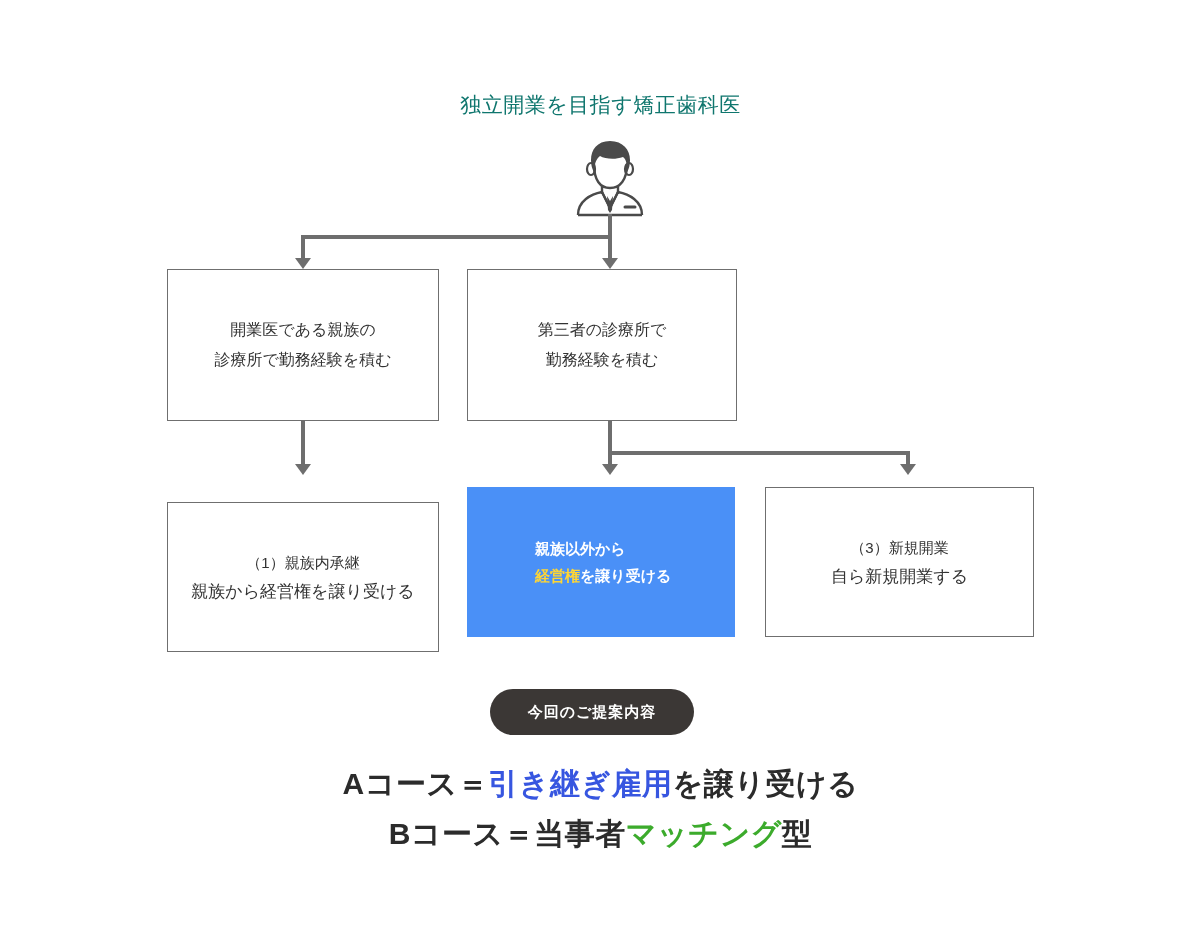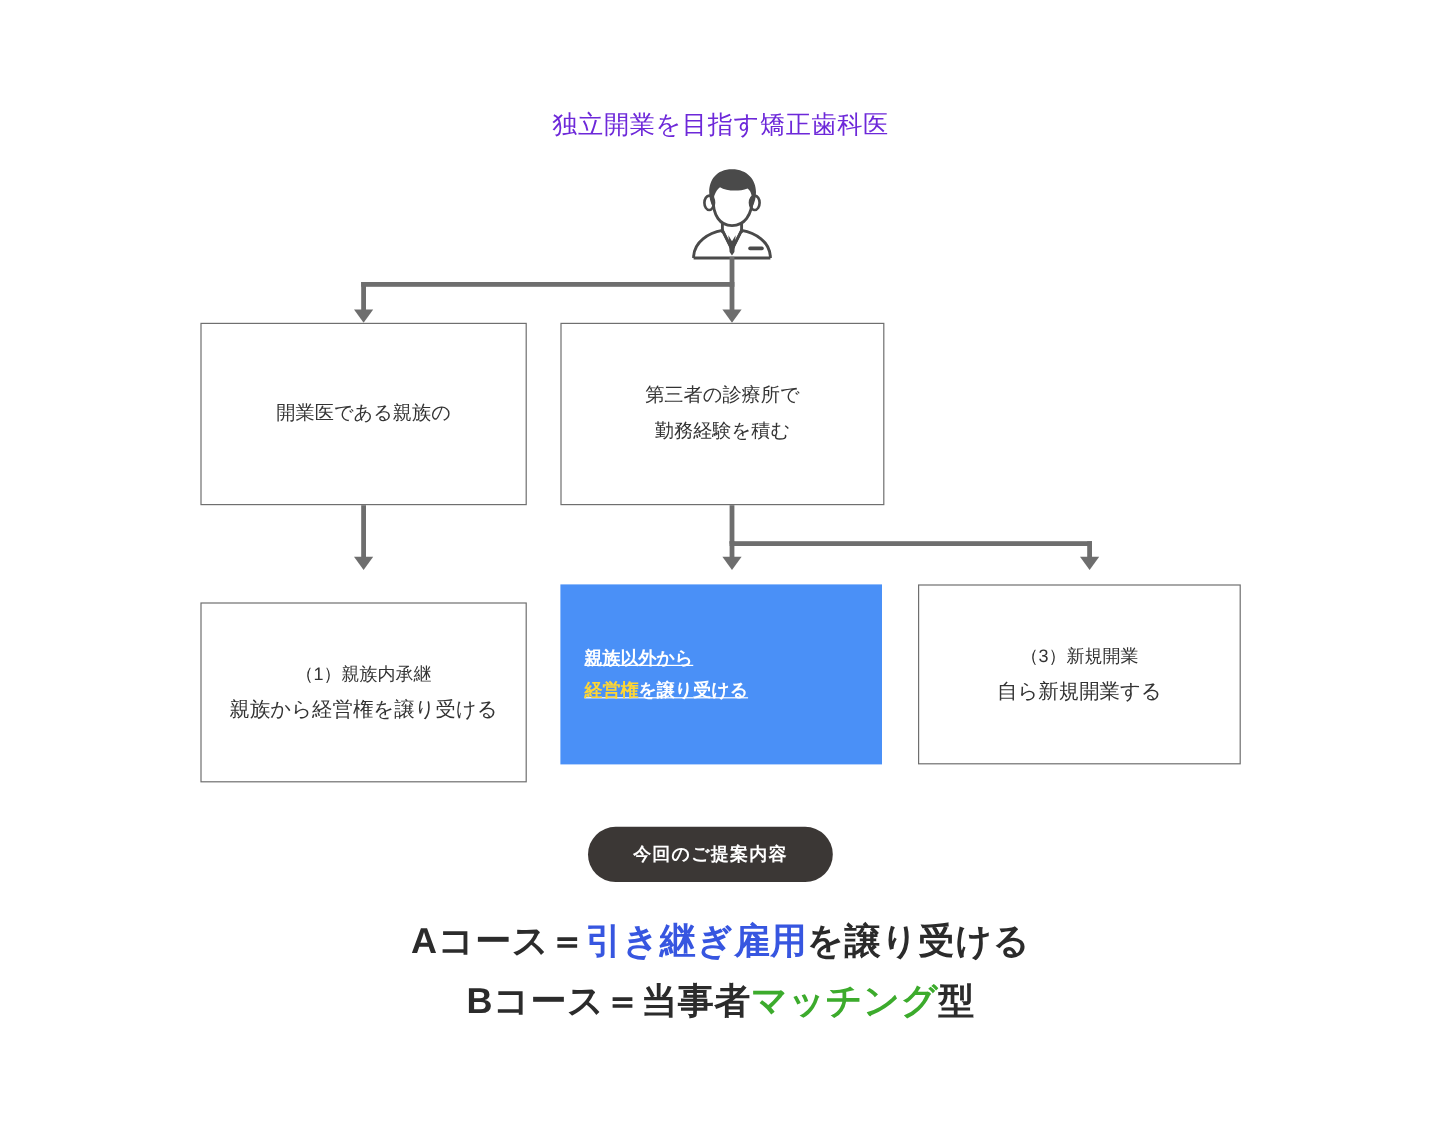--- a/index.html
+++ b/index.html
@@ -24,21 +24,21 @@
 
   
   .title {
     position: absolute;
     left: 0;
     top: 91px;
     width: 1201px;
     text-align: center;
     font-size: 21px;
     line-height: 28px;
-    color: #6d28d9;
+    color: #0f766e;
     letter-spacing: 0.5px;
   }
 
   
   .person-icon {
     position: absolute;
     left: 571px;
     top: 138px;
     width: 78px;
     height: 80px;
@@ -108,23 +108,22 @@
     font-size: 15px;
     line-height: 27px;
     font-weight: bold;
     color: #ffffff;
     white-space: nowrap;
     width: 100%;
     text-align: center;
   }
   .box-l2-2 .bline-left {
     text-align: left;
-    padding-left: 20px;
+    padding-left: 68px;
     box-sizing: border-box;
-    text-decoration: underline;
   }
   .hl-yellow { color: #ffd633; }
 
   
   .pill {
     position: absolute;
     left: 490px;
     top: 689px;
     width: 204px;
     height: 46px;
@@ -191,20 +190,21 @@
   <div class="conn conn-h" style="left:301px; top:235px; width:309px;"></div>
 
   <div class="conn conn-v" style="left:301px; top:235px; height:26px;"></div>
   <div class="arrowhead" style="left:295px; top:258px;"></div>
 
   <div class="conn conn-v" style="left:608px; top:235px; height:26px;"></div>
   <div class="arrowhead" style="left:602px; top:258px;"></div>
 
   <div class="box box-l1-left">
     <div class="line">開業医である親族の</div>
+    <div class="line">診療所で勤務経験を積む</div>
   </div>
 
   <div class="box box-l1-right">
     <div class="line">第三者の診療所で</div>
     <div class="line">勤務経験を積む</div>
   </div>
 
   <div class="conn conn-v" style="left:301px; top:421px; height:45px;"></div>
   <div class="arrowhead" style="left:295px; top:464px;"></div>
 

